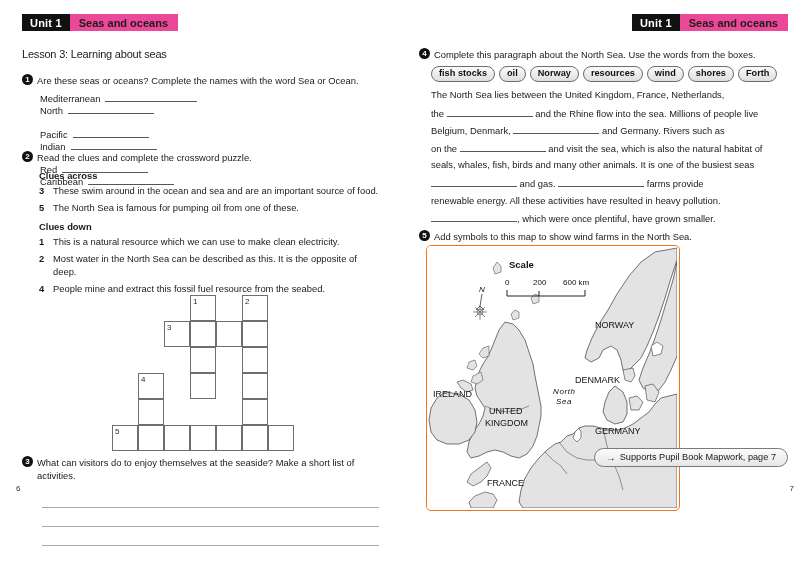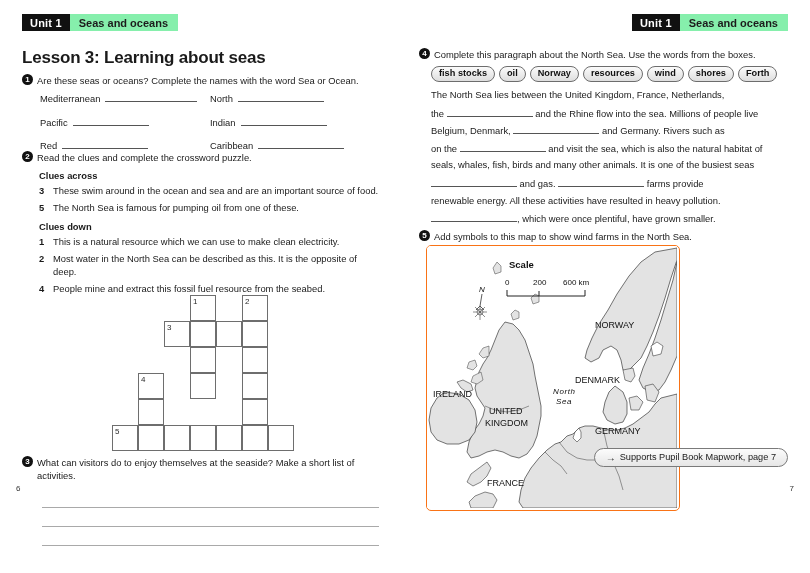--- a/index.html
+++ b/index.html
@@ -16,43 +16,43 @@
   .page-left { padding:0 22px 0 22px; }
   .page-right { padding:0 22px 0 14px; }
 
   
   .runhead { display:flex; align-items:stretch; height:17px; font-size:11px; }
   .runhead .unit {
     background:#111111; color:#ffffff; font-weight:bold;
     padding:0 8px; display:flex; align-items:center; letter-spacing:.2px;
   }
   .runhead .topic {
-    background:#86efac; color:#1c1c1c; font-weight:bold;
+    background:#ec4899; color:#1c1c1c; font-weight:bold;
     padding:0 10px 0 9px; display:flex; align-items:center;
   }
   .runhead-left { position:absolute; left:22px; top:14px; }
   .runhead-right { position:absolute; right:22px; top:14px; }
 
   
   .lesson-title {
     position:absolute; left:22px; top:48px;
-    font-size:17px; font-weight:bold; letter-spacing:-.2px;
+    font-size:11px; font-weight:normal; letter-spacing:-.2px;
   }
   .qnum {
     display:inline-block; width:11px; height:11px; border-radius:50%;
     background:#111; color:#fff; font-size:8px; font-weight:bold;
     text-align:center; line-height:11px; margin-right:4px;
     vertical-align:1px; flex:0 0 auto;
   }
   .q { display:flex; font-size:9.4px; line-height:13px; }
   .q .qtext { flex:1 1 auto; }
 
   
   .names { position:absolute; left:40px; top:92px; width:340px; }
-  .names-row { display:flex; margin-bottom:11.5px; font-size:9.4px; }
+  .names-row { display:flex; margin-bottom:11.5px; font-size:9.4px;flex-direction:column; }
   .names-col { width:170px; display:flex; align-items:baseline; }
   .names-col .lbl { white-space:nowrap; }
   .blank-line {
     display:inline-block; border-bottom:1px solid #555;
     height:9px; margin-left:5px;
   }
   .bl-92 { width:92px; }
   .bl-76 { width:76px; }
   .bl-86 { width:86px; }
 

